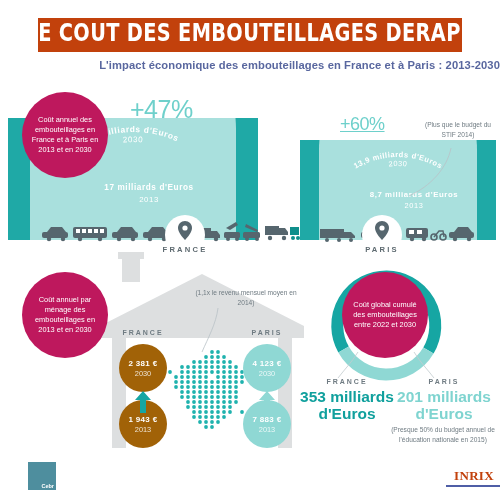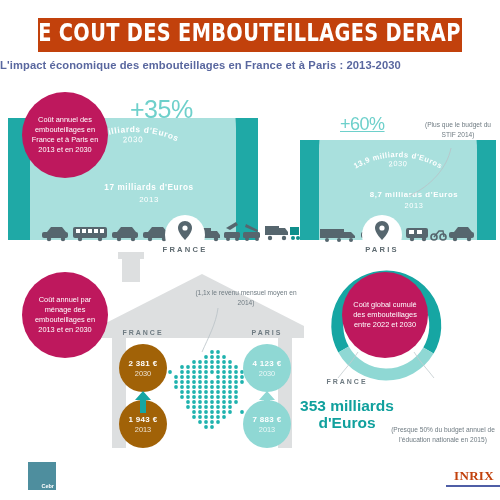--- a/index.html
+++ b/index.html
@@ -22,21 +22,21 @@
   #header-title{
     color:#ffffff;
     font-family:"DejaVu Sans Condensed","Liberation Sans",sans-serif;
     font-weight:bold;
     font-size:25px;
     letter-spacing:.4px;
     transform:scaleX(.86);
     white-space:nowrap;
   }
   #subtitle{
-    left:0;top:59px;width:500px;text-align:left;
+    left:0;top:59px;width:500px;text-align:right;
     color:#59679f;font-size:11.2px;font-weight:bold;
     letter-spacing:.1px;
   }
 
   
   .green-circle{
     border-radius:50%;
     background:#be185d;
     color:#ffffff;
     display:flex;align-items:center;justify-content:center;
@@ -115,21 +115,21 @@
 
   .arrow-up{position:absolute;width:16px;height:22px;}
 
   
   #donut{left:330px;top:270px;width:112px;height:112px;}
 
   .tot{
     position:absolute;text-align:center;
   }
   .tot .lbl{font-size:7px;font-weight:bold;letter-spacing:2px;color:#6f7b82;}
-  .tot .num{font-size:15.5px;font-weight:bold;line-height:1.12;margin-top:12px;}
+  .tot .num{font-size:15.5px;font-weight:bold;line-height:1.12;margin-top:3px;}
   #tot-france{left:293px;top:378px;width:108px;}
   #tot-france .num{color:#10a09d;}
   #tot-paris{left:392px;top:378px;width:104px;}
   #tot-paris .num{color:#7fd4d0;}
   #note-education{left:390px;top:425px;width:106px;}
 
   
   #cebr-logo{left:28px;top:462px;width:28px;height:28px;background:#4e8e9e;
     display:flex;align-items:flex-end;justify-content:flex-end;}
   #cebr-text{color:#ffffff;font-size:5.5px;font-weight:bold;padding:0 2px 1px 0;}
@@ -168,21 +168,21 @@
       <textPath href="#fr-arc2" startOffset="50%" text-anchor="middle" id="tp-fr-yr">2030</textPath>
     </text>
   </svg>
 
   <div class="abs arch-lbl" style="left:8px;top:183px;width:250px;">
     <div class="big" style="font-size:8.2px;">17 milliards d'Euros</div>
   </div>
   <div class="abs arch-lbl" style="left:8px;top:195px;width:250px;">
     <div class="yr" style="font-size:7.8px;">2013</div>
   </div>
-  <div class="pct" id="pct-france">+35%</div>
+  <div class="pct" id="pct-france">+47%</div>
 
   <div class="abs arch-wrap" id="arch-paris">
     <div class="arch-outer"></div>
     <div class="arch-inner"></div>
   </div>
 
   <svg class="abs" style="left:300px;top:140px;" width="196" height="100">
     <defs>
         <path id="pa-arc" d="M 15,100 A 83,83 0 0 1 181,100" fill="none"></path>
       </defs>
@@ -532,20 +532,24 @@
   </svg>
 
   <div class="abs green-circle" id="cb-cumul">
     <span>Coût global cumulé des embouteillages entre 2022 et 2030</span>
   </div>
 
   <div class="abs tot" id="tot-france">
     <div class="lbl">FRANCE</div>
     <div class="num">353 milliards d'Euros</div>
   </div>
+  <div class="abs tot" id="tot-paris">
+    <div class="lbl">PARIS</div>
+    <div class="num">201 milliards d'Euros</div>
+  </div>
   <div class="annot abs" id="note-education">(Presque 50% du budget annuel de l'éducation nationale en 2015)</div>
 
   <div class="abs" id="cebr-logo">
     <span id="cebr-text">Cebr</span>
   </div>
   <div class="abs" id="inrix-logo">INRIX</div>
 
 </div>
 
 </body></html>

